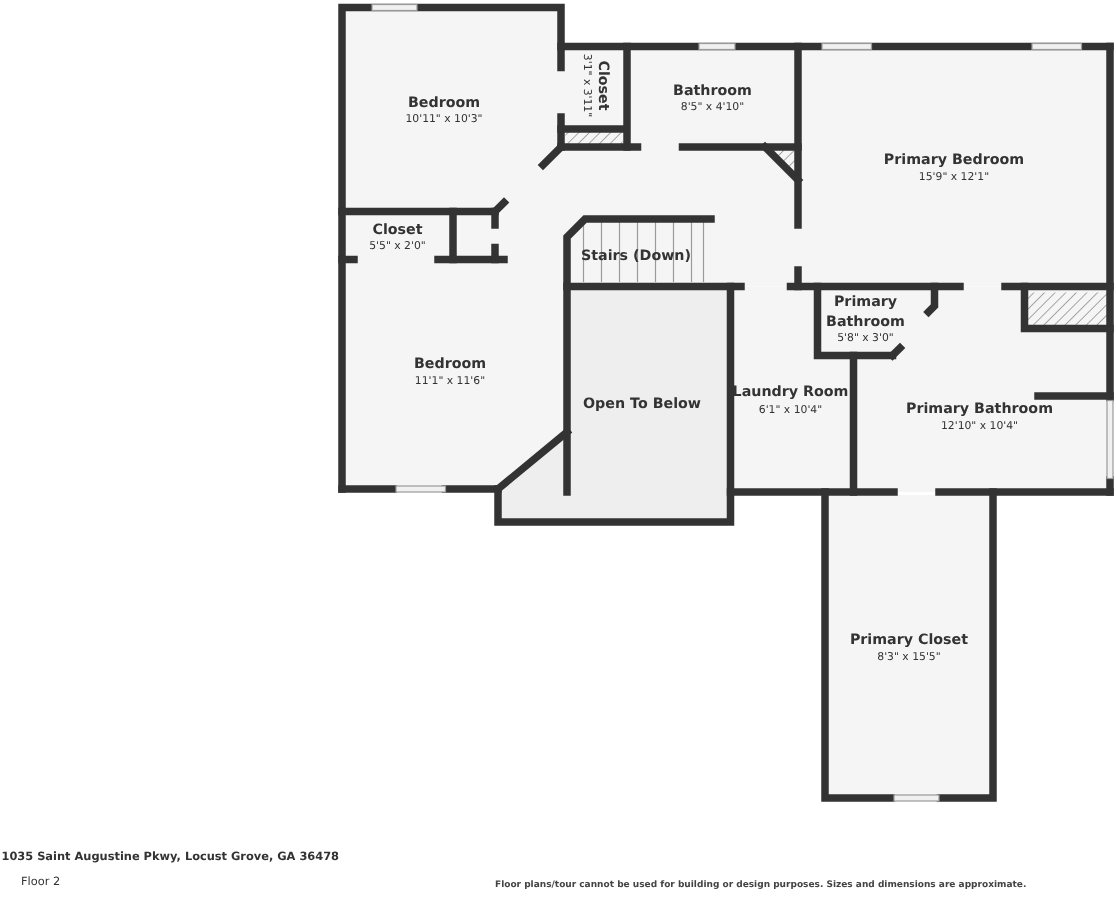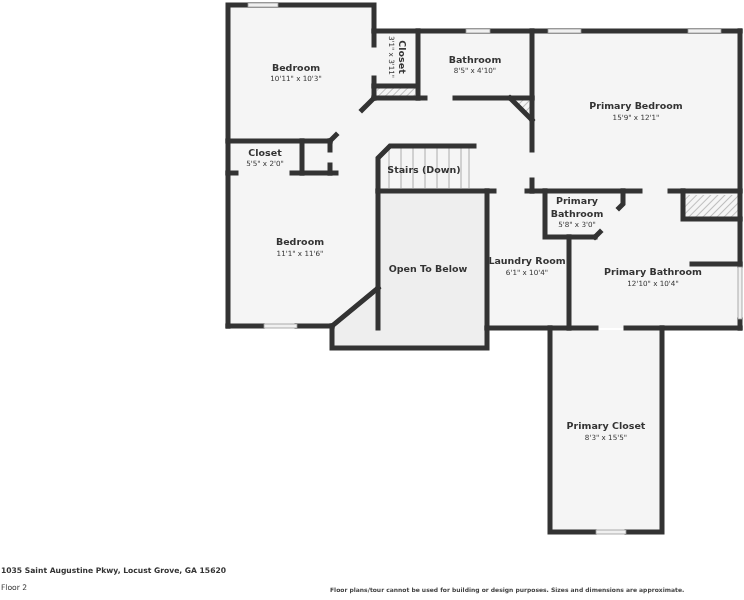--- a/index.html
+++ b/index.html
@@ -7,21 +7,21 @@
   #plan { position:absolute; left:0; top:0; width:744px; height:600px; }
   .room-fill { fill:#f5f5f5; }
   .otb-fill { fill:#eeeeee; }
   .wall { stroke:#333333; stroke-width:5; fill:none; stroke-linecap:square; }
   .window { fill:#f0f0f0; stroke:#9a9a9a; stroke-width:0.8; }
   .stair-line { stroke:#9a9a9a; stroke-width:0.8; }
   .room-name { font-family:"DejaVu Sans", sans-serif; font-size:9.5px; font-weight:bold; fill:#333333; text-anchor:middle; }
   .room-dim { font-family:"DejaVu Sans", sans-serif; font-size:7.2px; fill:#333333; text-anchor:middle; }
   .footer { position:absolute; font-family:"DejaVu Sans", sans-serif; color:#333333; font-weight:bold; white-space:nowrap; }
   .addr { left:1px; top:566px; font-size:7.6px; }
-  .floor { left:1px; top:583px; font-size:7.6px; font-weight:normal; }
+  .floor { left:14px; top:583px; font-size:7.6px; font-weight:normal; }
   .disclaimer { left:330px; top:586px; font-size:6px; color:#444444; }
 </style>
 </head>
 <body>
 
 <svg id="plan" viewBox="0 0 744 600" xmlns="http://www.w3.org/2000/svg">
   <defs>
     <pattern id="hatch" width="5" height="5" patternUnits="userSpaceOnUse" patternTransform="rotate(45)">
       <rect width="5" height="5" fill="#f5f5f5"></rect>
       <line x1="0" y1="0" x2="0" y2="5" stroke="#8a8a8a" stroke-width="1"></line>
@@ -161,15 +161,15 @@
   <g>
     <text class="room-name" x="653" y="275">Primary Bathroom</text>
     <text class="room-dim" x="653" y="286">12'10" x 10'4"</text>
   </g>
   <g>
     <text class="room-name" x="606" y="429">Primary Closet</text>
     <text class="room-dim" x="606" y="440">8'3" x 15'5"</text>
   </g>
 </svg>
 
-<div class="footer addr">1035 Saint Augustine Pkwy, Locust Grove, GA 15620</div>
+<div class="footer addr">1035 Saint Augustine Pkwy, Locust Grove, GA 36478</div>
 <div class="footer floor">Floor 2</div>
 <div class="footer disclaimer">Floor plans/tour cannot be used for building or design purposes. Sizes and dimensions are approximate.</div>
 
 </body></html>

